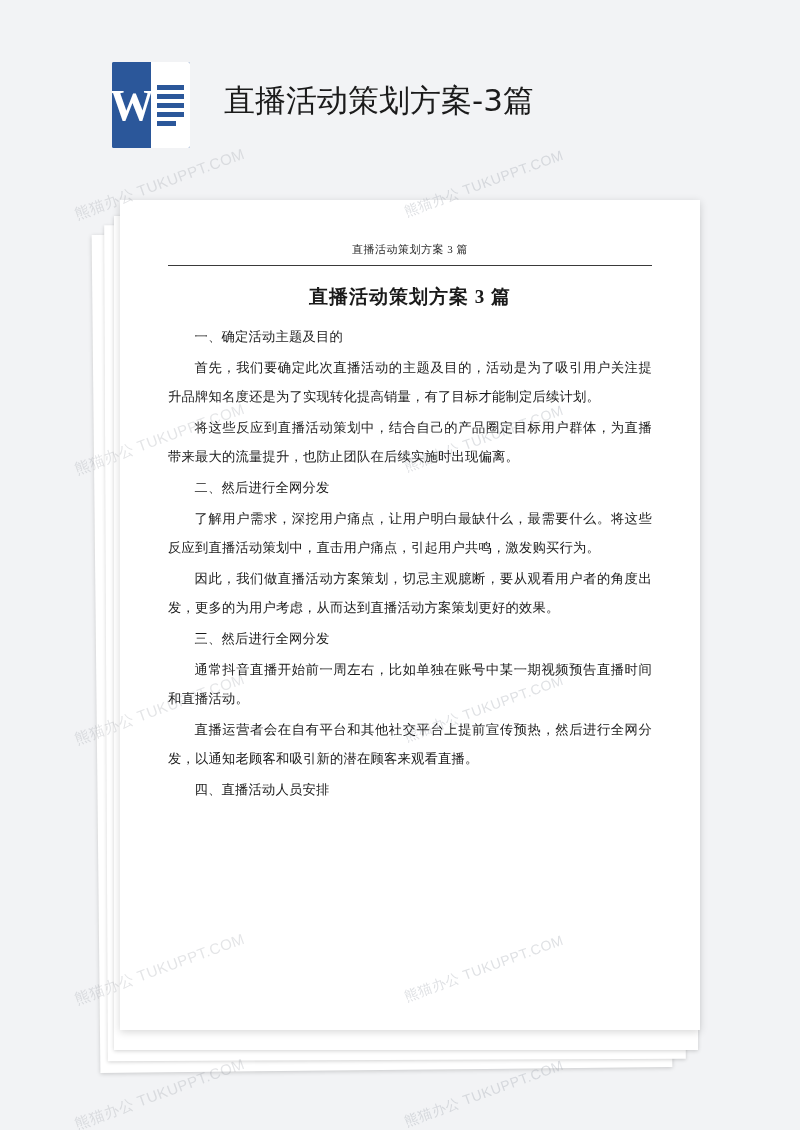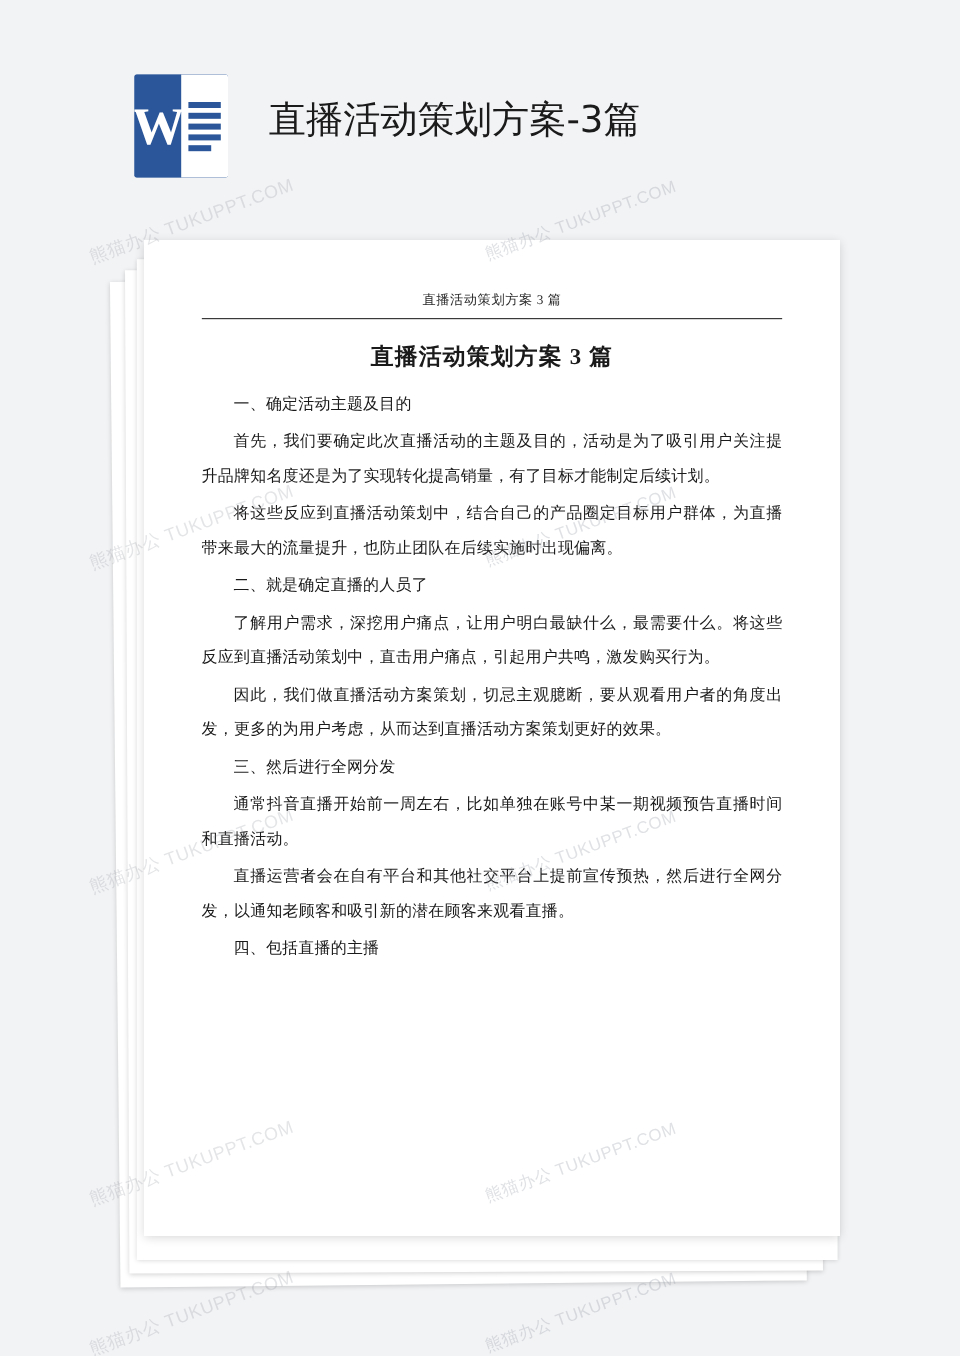--- a/index.html
+++ b/index.html
@@ -202,27 +202,27 @@
   <div class="sheet back1"></div>
   <div class="sheet front">
     <div class="doc-body">
       <div class="running-head">直播活动策划方案 3 篇</div>
       <div class="head-rule"></div>
       <div class="doc-h1">直播活动策划方案 3 篇</div>
 
       <p class="doc-p heading">一、确定活动主题及目的</p>
       <p class="doc-p indent">首先，我们要确定此次直播活动的主题及目的，活动是为了吸引用户关注提升品牌知名度还是为了实现转化提高销量，有了目标才能制定后续计划。</p>
       <p class="doc-p indent">将这些反应到直播活动策划中，结合自己的产品圈定目标用户群体，为直播带来最大的流量提升，也防止团队在后续实施时出现偏离。</p>
-      <p class="doc-p heading">二、就是确定直播的人员了</p>
+      <p class="doc-p heading">二、然后进行全网分发</p>
       <p class="doc-p indent">了解用户需求，深挖用户痛点，让用户明白最缺什么，最需要什么。将这些反应到直播活动策划中，直击用户痛点，引起用户共鸣，激发购买行为。</p>
       <p class="doc-p indent">因此，我们做直播活动方案策划，切忌主观臆断，要从观看用户者的角度出发，更多的为用户考虑，从而达到直播活动方案策划更好的效果。</p>
       <p class="doc-p heading">三、然后进行全网分发</p>
       <p class="doc-p indent">通常抖音直播开始前一周左右，比如单独在账号中某一期视频预告直播时间和直播活动。</p>
       <p class="doc-p indent">直播运营者会在自有平台和其他社交平台上提前宣传预热，然后进行全网分发，以通知老顾客和吸引新的潜在顾客来观看直播。</p>
-      <p class="doc-p heading">四、包括直播的主播</p>
+      <p class="doc-p heading">四、直播活动人员安排</p>
     </div>
   </div>
 </div>
 
 <div id="watermark-layer">
     <div class="wm big" style="left: 70px; top: 175px;">熊猫办公 TUKUPPT.COM</div>
     <div class="wm light" style="left: 400px; top: 175px;">熊猫办公 TUKUPPT.COM</div>
     <div class="wm big" style="left: 70px; top: 430px;">熊猫办公 TUKUPPT.COM</div>
     <div class="wm light" style="left: 400px; top: 430px;">熊猫办公 TUKUPPT.COM</div>
     <div class="wm big" style="left: 70px; top: 700px;">熊猫办公 TUKUPPT.COM</div>

